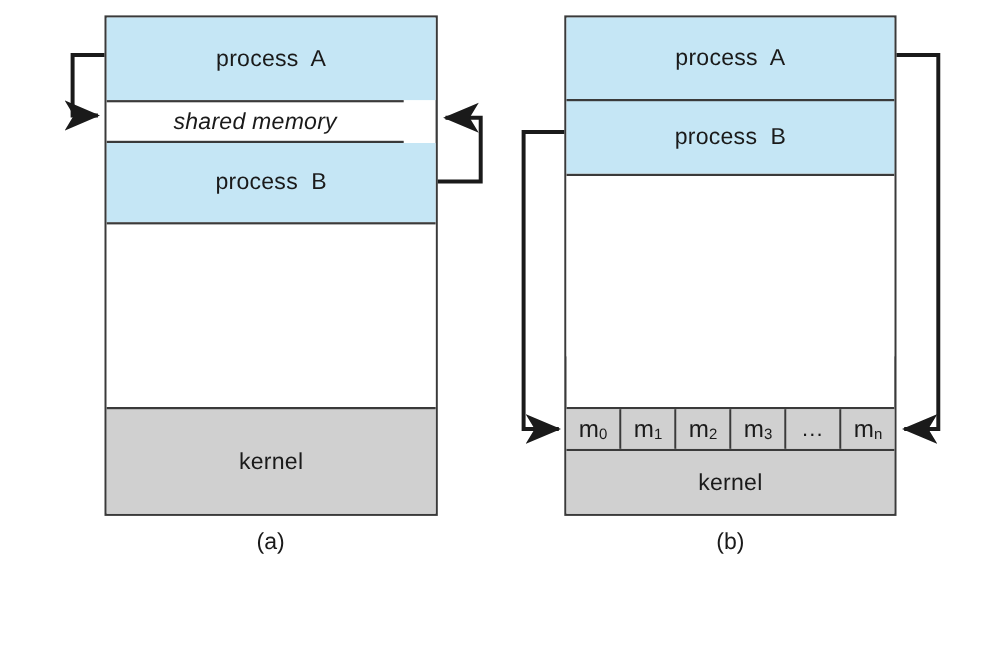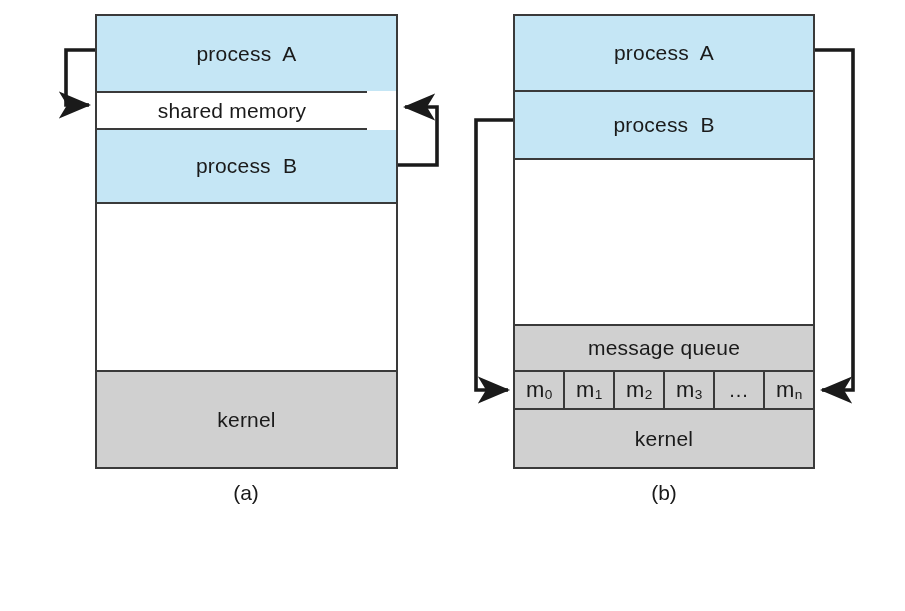--- a/index.html
+++ b/index.html
@@ -114,21 +114,21 @@
 
 <div id="figure-root">
 
   <div class="panel">
     <div class="mem-box" style="left:95px; top:14px; width:303px; height:455px;">
 
       <div class="band blue" style="top:0px; height:75px; width:299px;">
         <span>process  A</span>
       </div>
 
-      <div class="band white topline bottomline" style="top:75px; height:39px; width:270px;">
+      <div class="band white topline bottomline" style="top:75px; height:39px; width:270px;font-style:italic;">
         <span>shared memory</span>
       </div>
 
       <div class="band blue" style="top:114px; height:72px; width:299px;">
         <span>process  B</span>
       </div>
 
       <div class="band white topline" style="top:186px; height:168px; width:299px;">
         <span></span>
       </div>
@@ -149,23 +149,20 @@
       </div>
 
       <div class="band blue topline" style="top:74px; height:68px; width:298px;">
         <span>process  B</span>
       </div>
 
       <div class="band white topline" style="top:142px; height:166px; width:298px;">
         <span></span>
       </div>
 
-      <div class="band gray topline" style="top:308px; height:46px; width:298px;">
-        <span>message queue</span>
-      </div>
 
       <div class="queue-cells" style="top:354px; height:40px; width:298px;">
         <div class="qcell">
           <span>m</span>
             <sub>0</sub>
         </div>
         <div class="qcell">
           <span>m</span>
             <sub>1</sub>
         </div>

